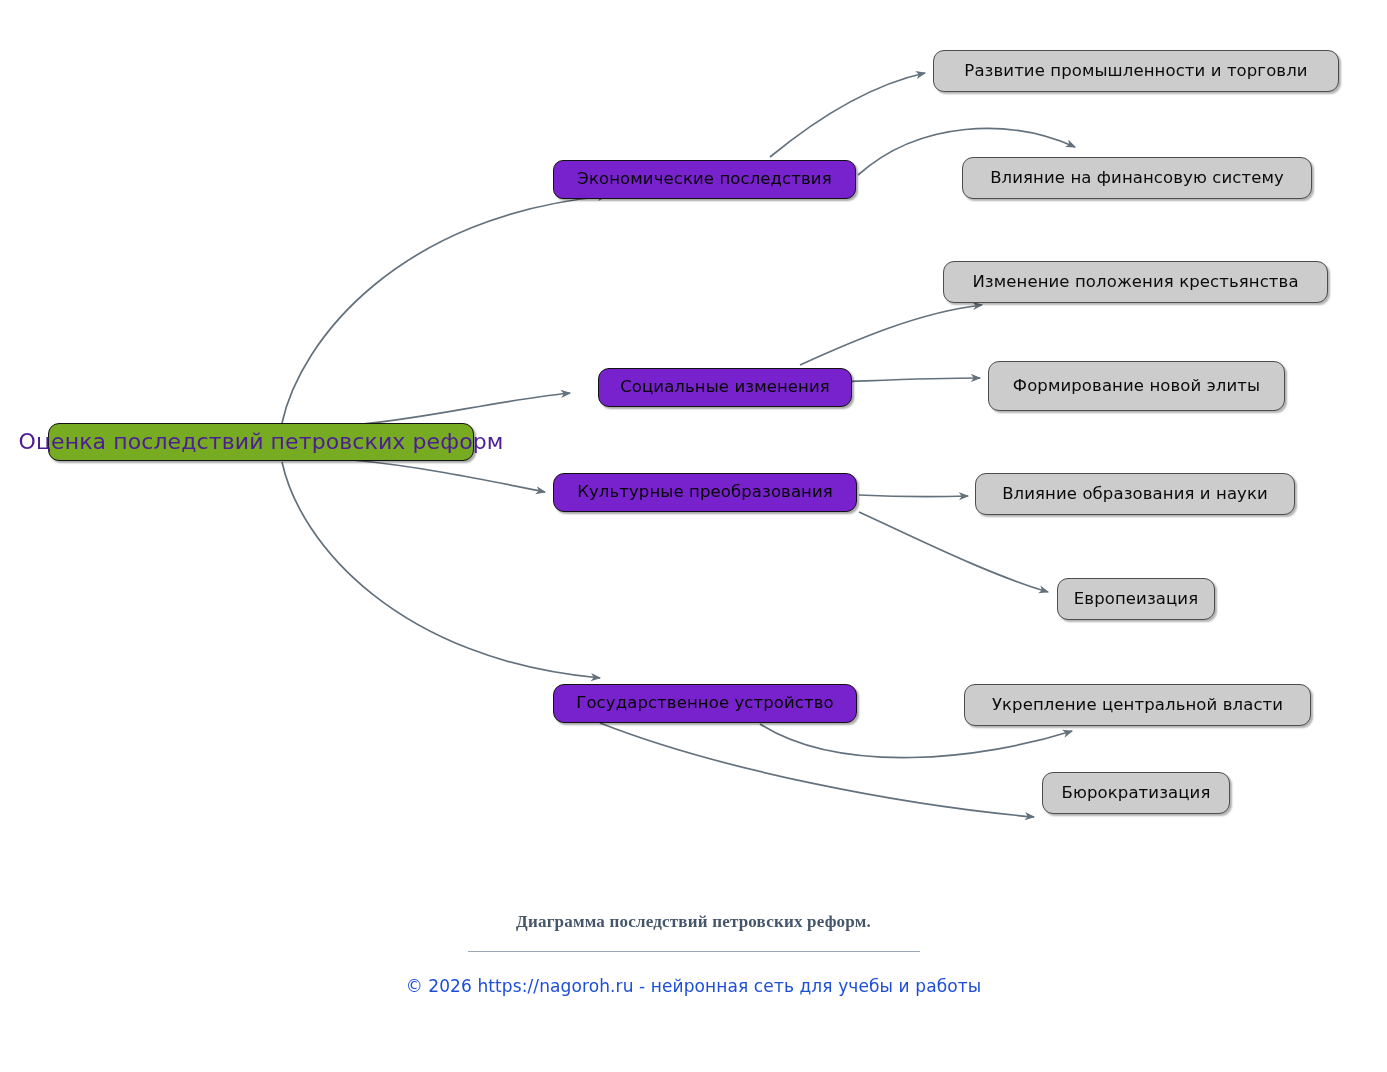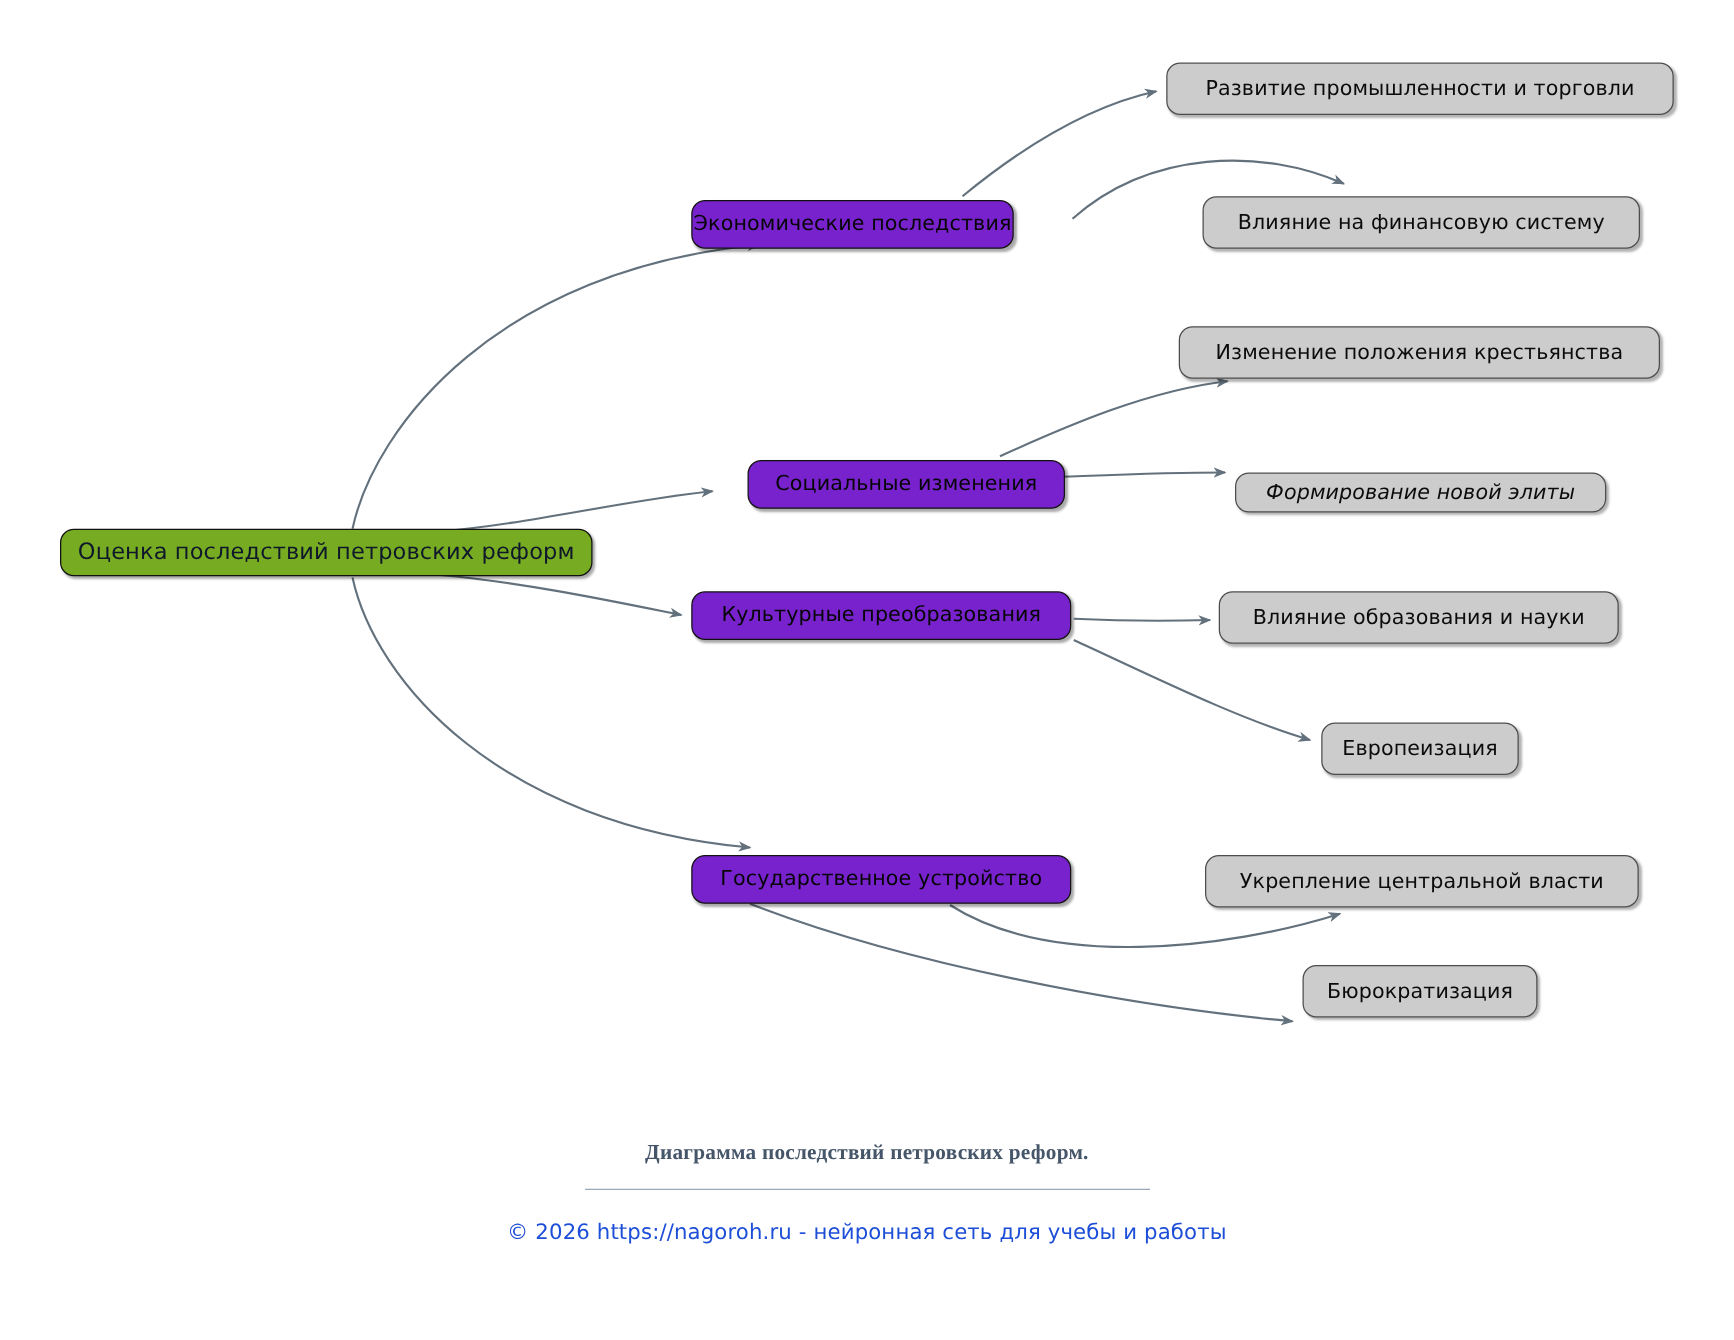--- a/index.html
+++ b/index.html
@@ -52,22 +52,22 @@
     letter-spacing: 0.1px;
   }
   .node-label {
     display: block;
     line-height: 1;
   }
 
   .node-root {
     background: #76ab22;
     border: 1.6px solid #121212;
-    color: #0f172a;
-    font-size: 18px;
+    color: #4c1d95;
+    font-size: 22px;
     box-shadow: 2px 2px 2px rgba(0,0,0,0.34);
   }
   .node-branch {
     background: #7722cc;
     border: 1.6px solid #121212;
     color: #060606;
     font-size: 16.5px;
     box-shadow: 2px 2px 2px rgba(0,0,0,0.34);
   }
   .node-leaf {
@@ -134,37 +134,37 @@
     <path class="edge-path" d="M 859,512 C 920,540 990,575 1048,592" marker-end="url(#arrowhead)"></path>
 
     <path class="edge-path" d="M 760,724 C 840,775 980,760 1072,731" marker-end="url(#arrowhead)"></path>
     <path class="edge-path" d="M 600,723 C 720,770 900,805 1034,817" marker-end="url(#arrowhead)"></path>
   </svg>
 
   <div class="node node-root" id="node-root" style="left:48px; top:423px; width:426px; height:38px;">
     <span class="node-label">Оценка последствий петровских реформ</span>
   </div>
 
-  <div class="node node-branch" id="node-economy" style="left:553px; top:160px; width:258px; height:39px;">
+  <div class="node node-branch" id="node-economy" style="left:553px; top:160px; width:303px; height:39px;border-radius:10px;">
     <span class="node-label">Экономические последствия</span>
   </div>
   <div class="node node-leaf" id="node-industry-trade" style="left:933px; top:50px; width:406px; height:42px;">
     <span class="node-label">Развитие промышленности и торговли</span>
   </div>
   <div class="node node-leaf" id="node-finance-system" style="left:962px; top:157px; width:350px; height:42px;">
     <span class="node-label">Влияние на финансовую систему</span>
   </div>
 
   <div class="node node-branch" id="node-social" style="left:578px; top:368px; width:254px; height:39px;margin-left:20px;">
     <span class="node-label">Социальные изменения</span>
   </div>
   <div class="node node-leaf" id="node-peasantry" style="left:943px; top:261px; width:385px; height:42px;">
     <span class="node-label">Изменение положения крестьянства</span>
   </div>
-  <div class="node node-leaf" id="node-new-elite" style="left:988px; top:378px; width:297px; height:32px;font-style:italic;">
+  <div class="node node-leaf" id="node-new-elite" style="left:988px; top:361px; width:297px; height:50px;">
     <span class="node-label">Формирование новой элиты</span>
   </div>
 
   <div class="node node-branch" id="node-culture" style="left:553px; top:473px; width:304px; height:39px;">
     <span class="node-label">Культурные преобразования</span>
   </div>
   <div class="node node-leaf" id="node-education-science" style="left:975px; top:473px; width:320px; height:42px;">
     <span class="node-label">Влияние образования и науки</span>
   </div>
   <div class="node node-leaf" id="node-europeanization" style="left:1057px; top:578px; width:158px; height:42px;">

